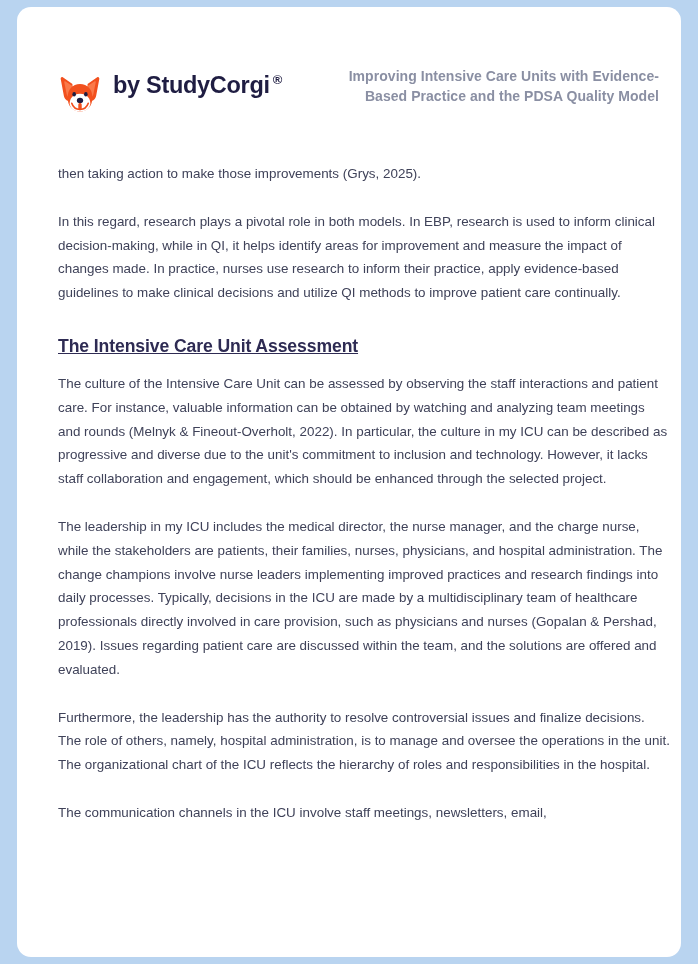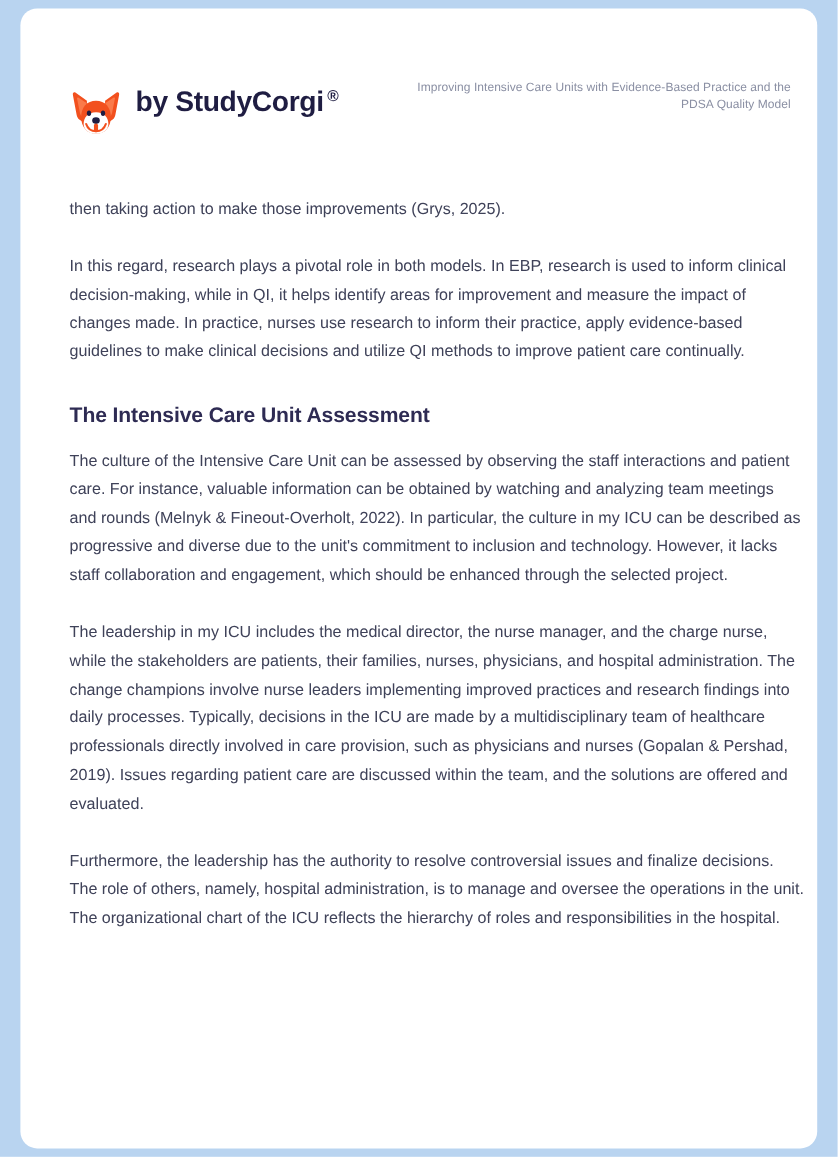--- a/index.html
+++ b/index.html
@@ -65,22 +65,22 @@
     vertical-align: super;
     line-height: 1;
     margin-left: 3px;
   }
   .header-meta {
     text-align: right;
     max-width: 326px;
     padding-top: 4px;
   }
   .doc-title {
-    font-size: 10px;
-    font-weight: normal;
+    font-size: 14px;
+    font-weight: bold;
     color: #8a8fa3;
     line-height: 1.42;
     letter-spacing: 0.05px;
     margin: 0 0 9px 0;
   }
   .doc-url {
     font-size: 10.2px;
     color: #a9adbb;
     line-height: 1.42;
     margin: 0;
@@ -101,20 +101,21 @@
   }
   .doc-body p.first-para {
     margin-top: 0;
   }
   .section-heading {
     font-size: 17.6px;
     font-weight: bold;
     color: #2e2b53;
     margin: 31px 0 15px 0;
     letter-spacing: -0.1px;
+    text-decoration: underline;
   }
   .spacer-top {
     height: 45px;
   }
 </style>
 </head>
 <body>
 
 <div class="page-frame">
   <div class="page-inner">
@@ -148,16 +149,17 @@
 
     <div class="spacer-top"></div>
 
     <div class="doc-body">
       <p class="first-para">then taking action to make those improvements (Grys, 2025).</p>
       <p>In this regard, research plays a pivotal role in both models. In EBP, research is used to inform clinical decision-making, while in QI, it helps identify areas for improvement and measure the impact of changes made. In practice, nurses use research to inform their practice, apply evidence-based guidelines to make clinical decisions and utilize QI methods to improve patient care continually.</p>
       <h2 class="section-heading">The Intensive Care Unit Assessment</h2>
       <p>The culture of the Intensive Care Unit can be assessed by observing the staff interactions and patient care. For instance, valuable information can be obtained by watching and analyzing team meetings and rounds (Melnyk &amp; Fineout-Overholt, 2022). In particular, the culture in my ICU can be described as progressive and diverse due to the unit's commitment to inclusion and technology. However, it lacks staff collaboration and engagement, which should be enhanced through the selected project.</p>
       <p>The leadership in my ICU includes the medical director, the nurse manager, and the charge nurse, while the stakeholders are patients, their families, nurses, physicians, and hospital administration. The change champions involve nurse leaders implementing improved practices and research findings into daily processes. Typically, decisions in the ICU are made by a multidisciplinary team of healthcare professionals directly involved in care provision, such as physicians and nurses (Gopalan &amp; Pershad, 2019). Issues regarding patient care are discussed within the team, and the solutions are offered and evaluated.</p>
       <p>Furthermore, the leadership has the authority to resolve controversial issues and finalize decisions. The role of others, namely, hospital administration, is to manage and oversee the operations in the unit. The organizational chart of the ICU reflects the hierarchy of roles and responsibilities in the hospital.</p>
+      <p>The communication channels in the ICU involve staff meetings, newsletters, email,</p>
     </div>
 
   </div>
 </div>
 
 </body></html>

